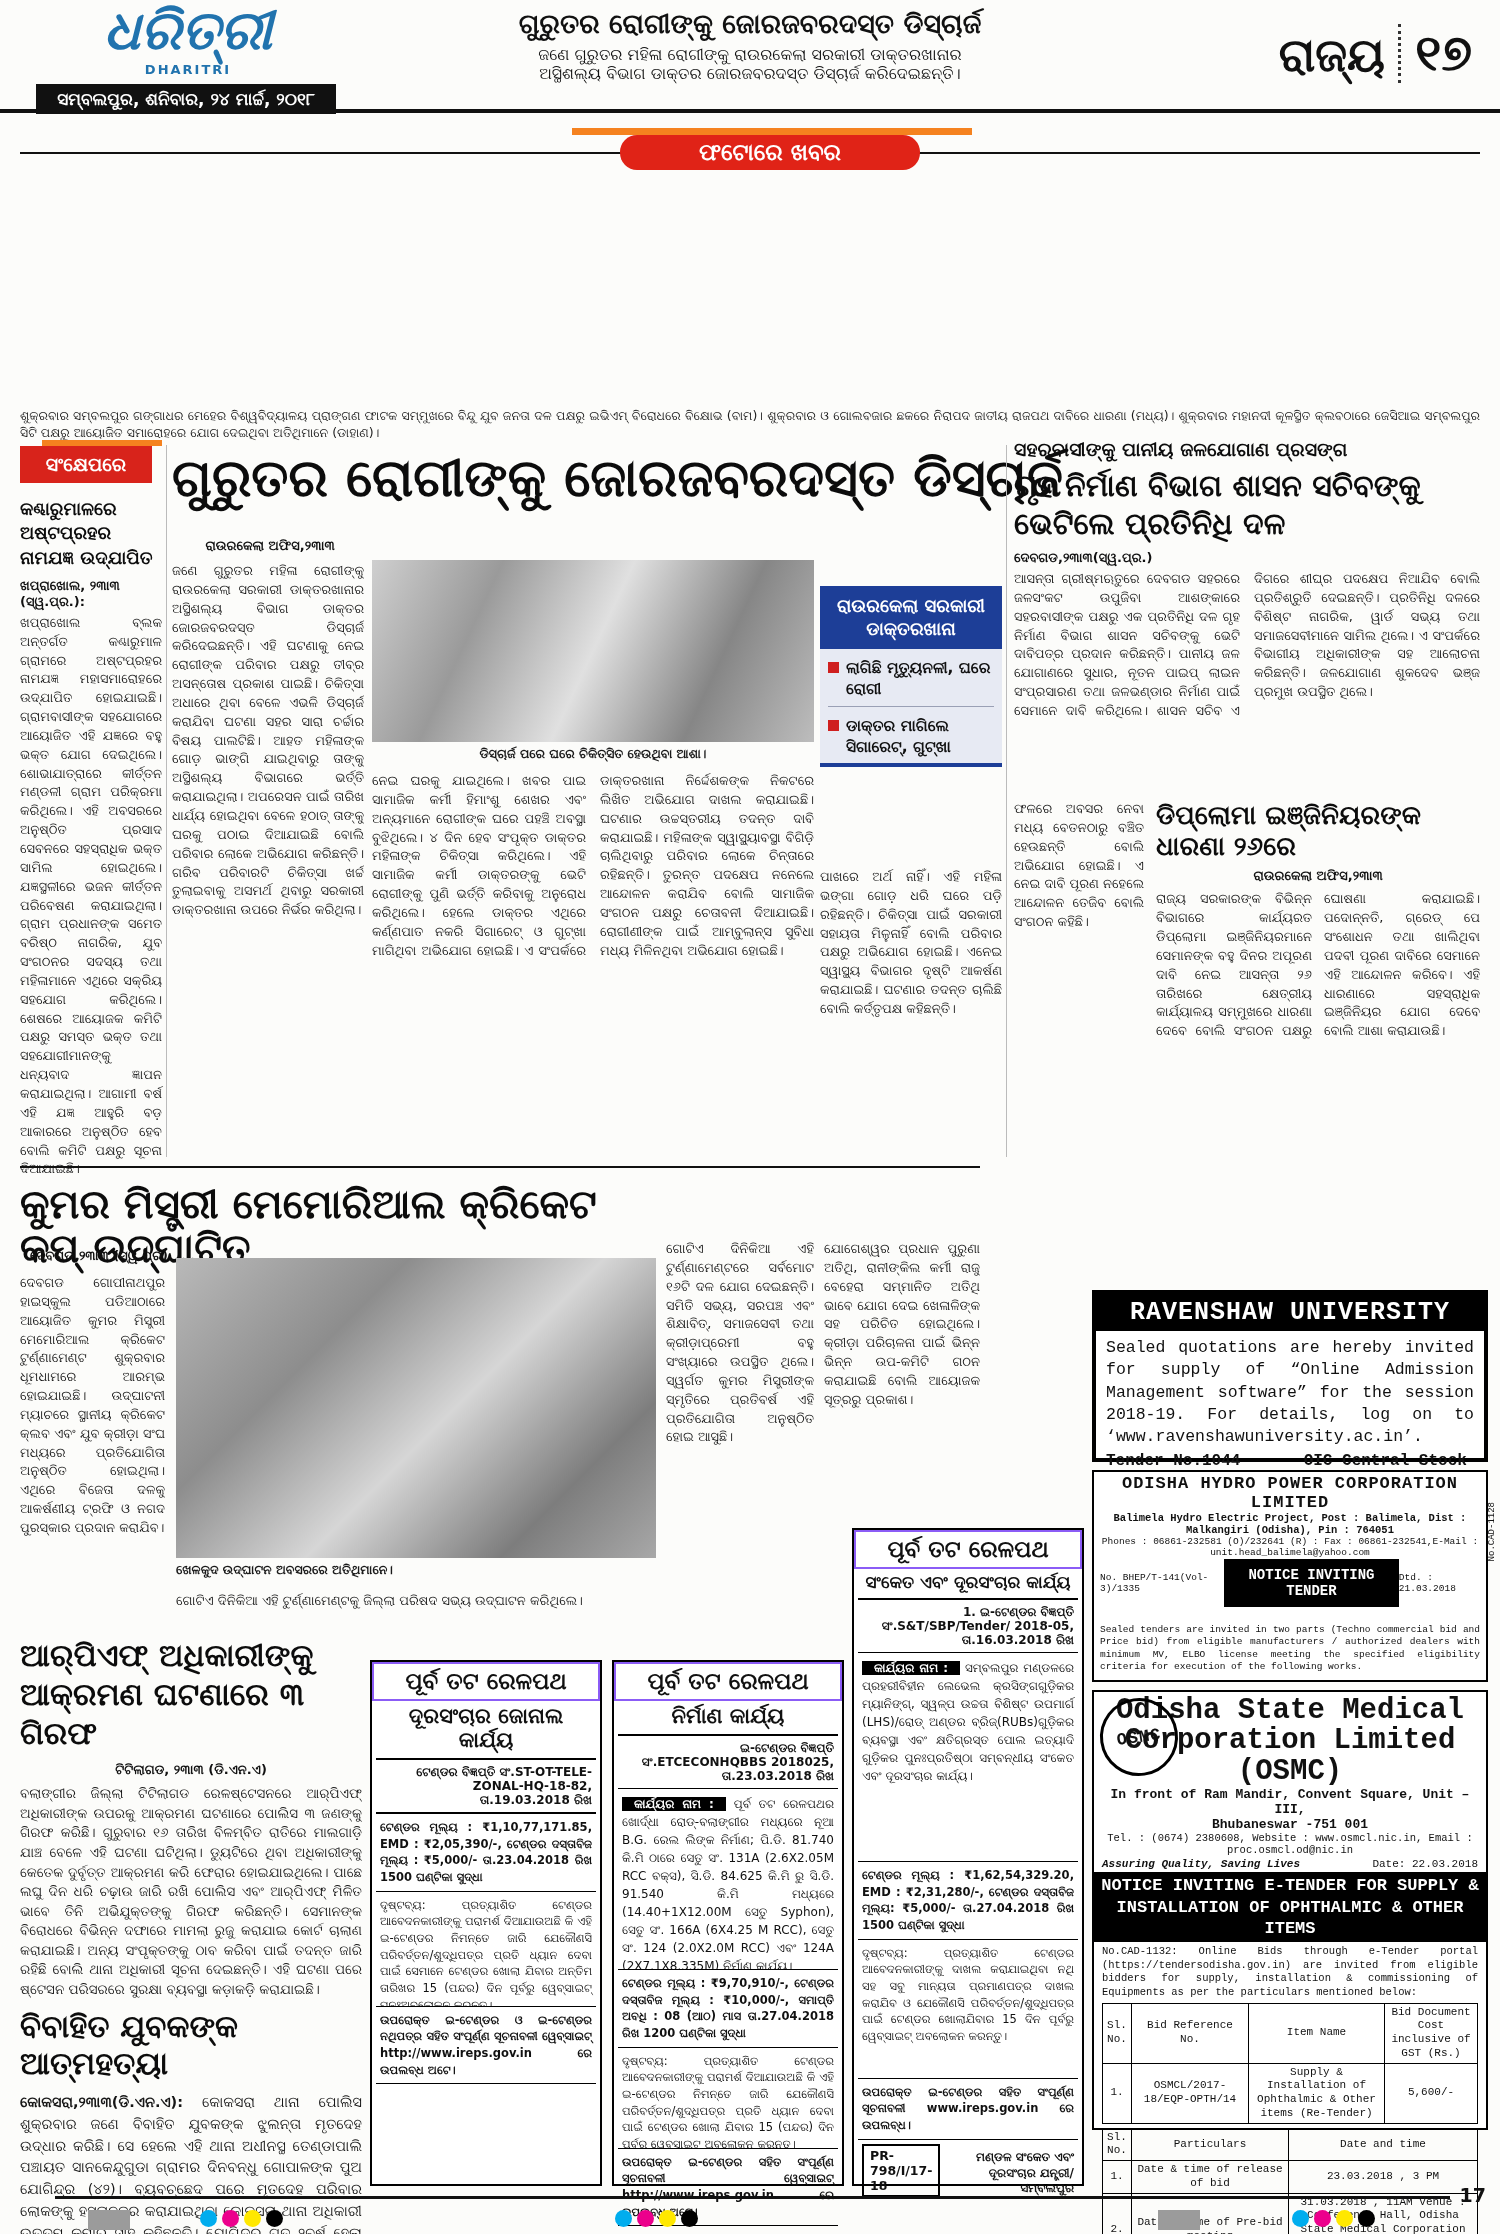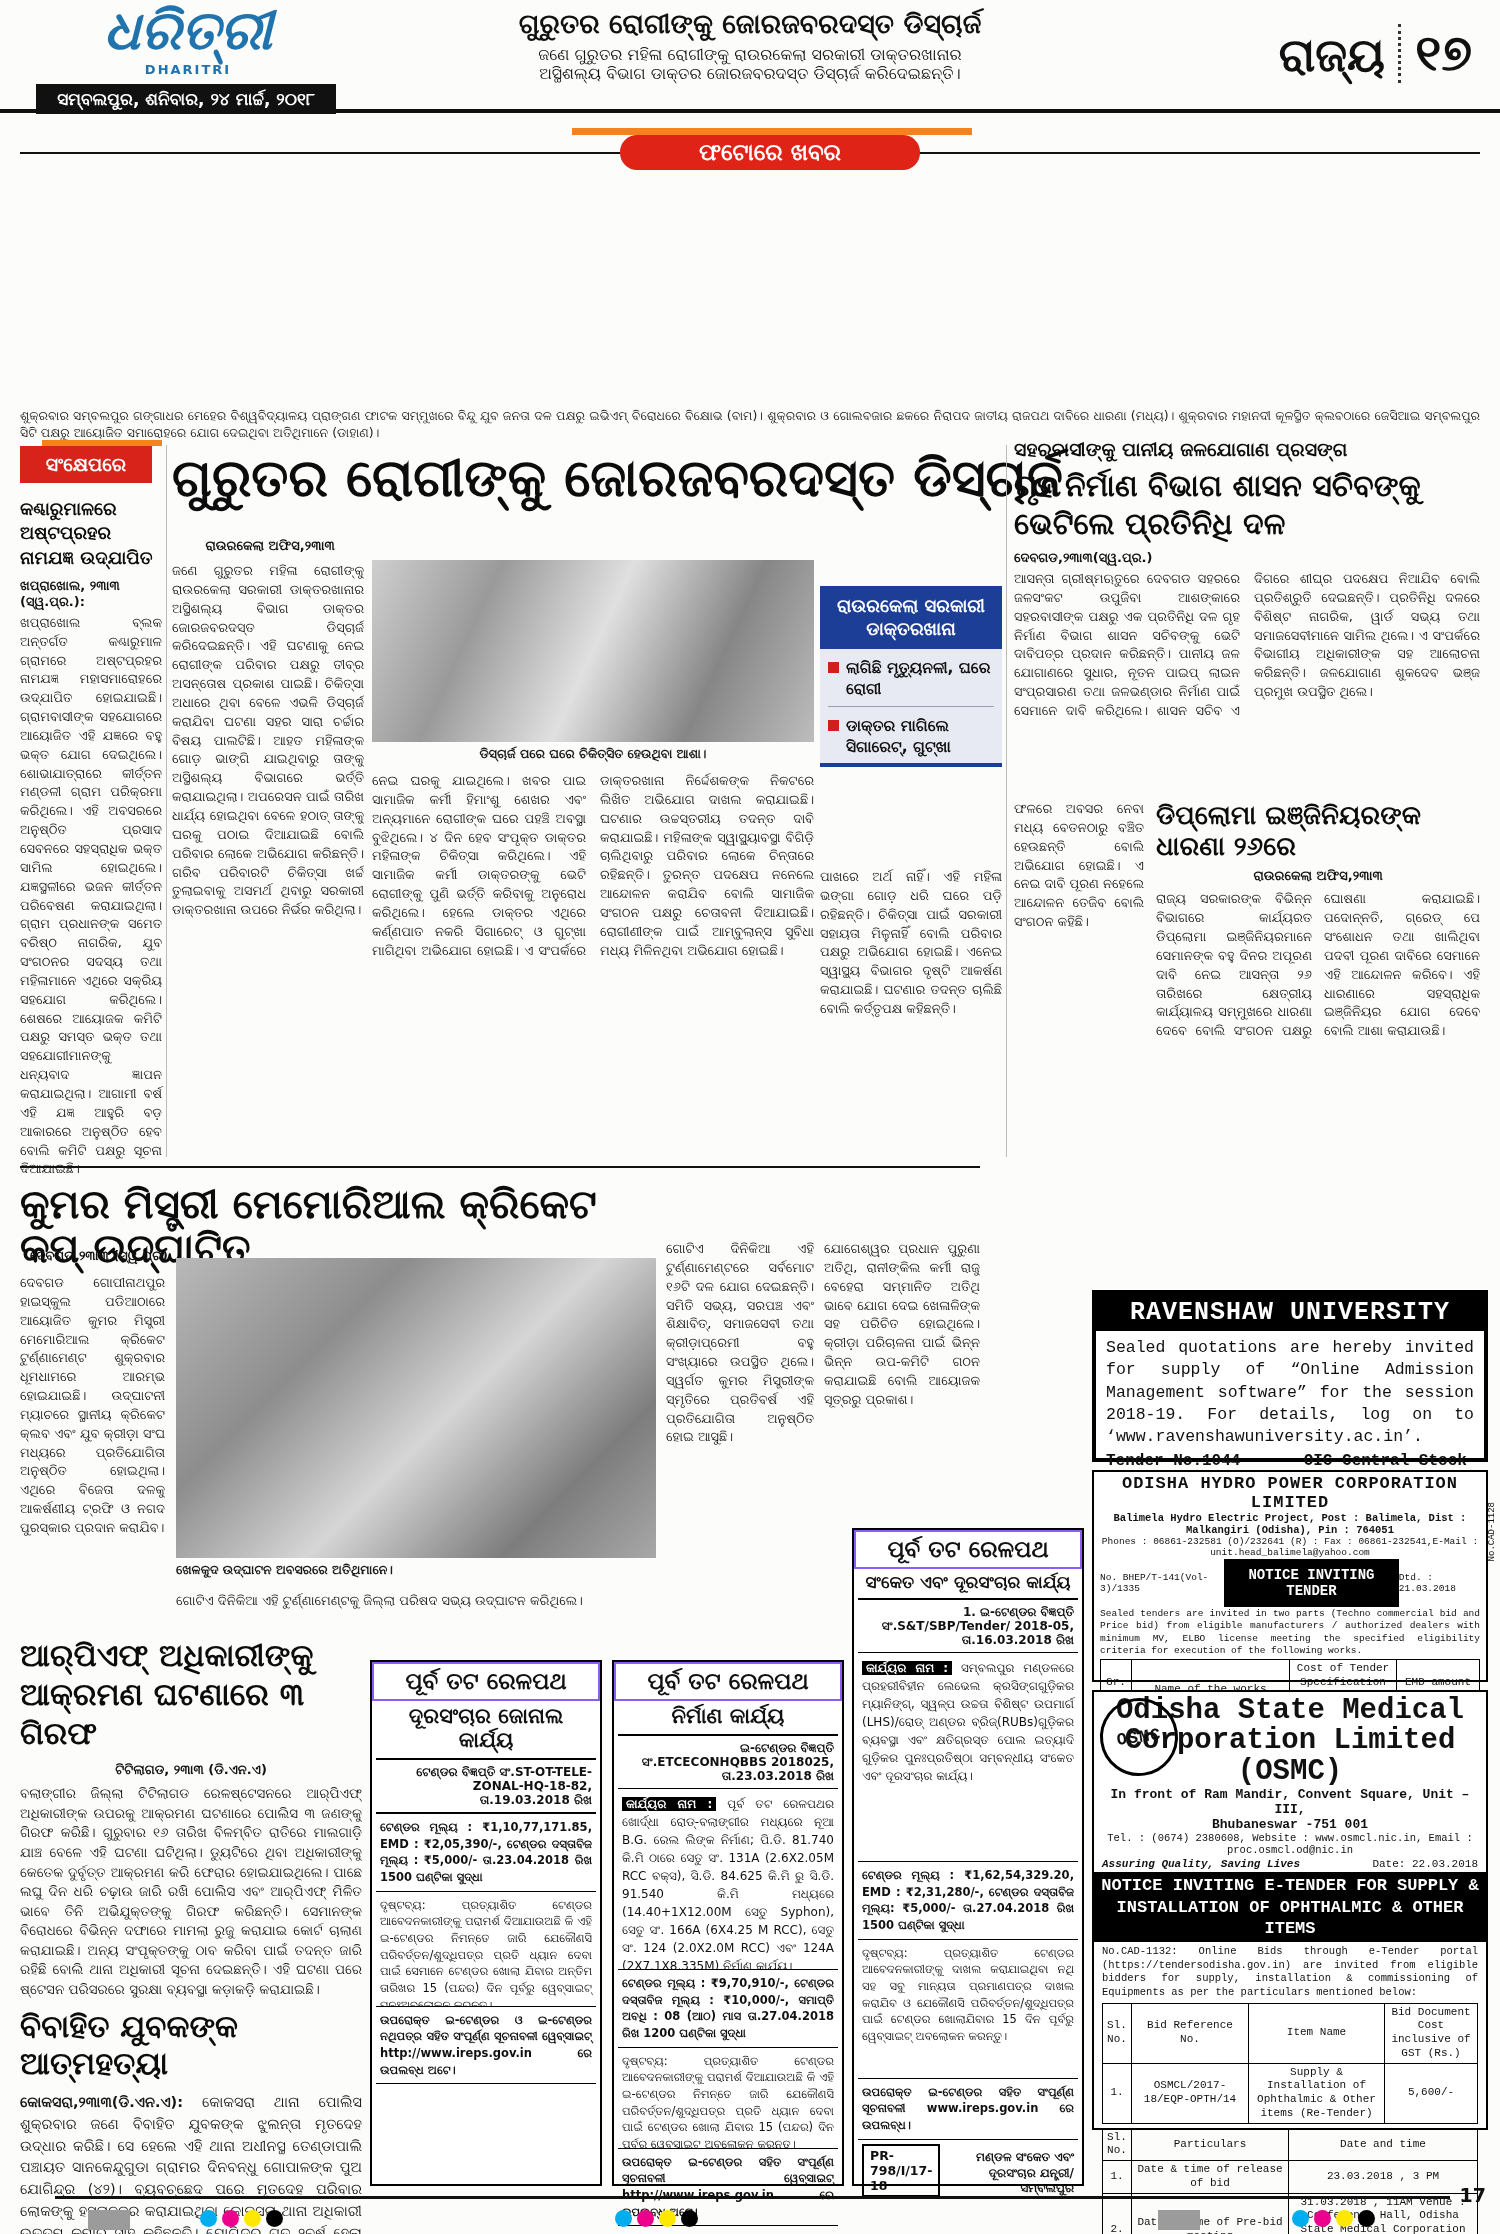--- a/index.html
+++ b/index.html
@@ -18,21 +18,21 @@
   .infobox{background:#e7eaf3;border-bottom:4px solid #1d3e97;}
   .infobox .hdr{background:#1d3e97;color:#fff;font-weight:bold;text-align:center;font-size:18px;line-height:1.3;padding:8px 6px;}
   .infobox .item{display:flex;gap:7px;padding:9px 8px 6px 8px;font-size:15.5px;font-weight:bold;line-height:1.35;}
   .infobox .sq{width:11px;height:11px;background:#cf1f1f;margin-top:4px;flex:0 0 auto;}
   .infobox .sep{height:1px;background:#9aa0b5;margin:0 8px;}
   .tender-col{border:2px solid #000;background:#fff;}
   .tc-h1{font-size:23px;font-weight:bold;text-align:center;border:2px solid #8b5cf6;margin:0;padding:4px 2px;}
   .tc-h2{font-size:21px;font-weight:bold;text-align:center;padding:3px 2px 6px;border-bottom:2px solid #000;margin:0 4px;}
   .tc-ref{font-size:12px;font-weight:bold;text-align:right;padding:5px 4px;border-bottom:1px solid #000;margin:0 4px;}
   .tc-body{font-size:12px;line-height:1.5;padding:6px 8px;text-align:justify;}
-  .chip{background:#000;color:#fff;font-weight:bold;padding:0 4px;}
+  .chip{background:#000;color:#fff;font-weight:bold;padding:0 12px;}
   .tc-note{border-top:1px solid #000;margin:0 4px;padding:5px 4px;font-size:11.5px;line-height:1.45;text-align:justify;}
   .tc-foot{display:flex;justify-content:space-between;align-items:flex-end;margin:0 4px;border-top:1px solid #000;padding:4px;}
   .pr{border:2px solid #000;font-weight:bold;font-size:12.5px;padding:2px 6px;}
   .signoff{font-size:12px;font-weight:bold;text-align:right;line-height:1.3;}
   .ad{border:3px solid #000;background:#fff;font-family:Liberation Mono, monospace;}
   .ad-black-bar{background:#000;color:#fff;font-weight:bold;text-align:center;}
   table.nt{border-collapse:collapse;width:100%;}
   table.nt th,table.nt td{border:1px solid #000;font-size:11px;line-height:1.25;padding:2px 3px;vertical-align:middle;}
   table.nt th{font-weight:normal;text-align:center;}
   .osmc-circle{width:78px;height:78px;border:3px solid #000;border-radius:50%;display:flex;align-items:center;justify-content:center;
@@ -217,21 +217,21 @@
 
   <div class="abs ad" style="left:1092px;top:1470px;width:396px;height:212px;border-width:2px;">
     <div style="font-size:17px;font-weight:bold;text-align:center;letter-spacing:1px;margin-top:2px;">ODISHA HYDRO POWER CORPORATION LIMITED</div>
     <div style="font-size:10.5px;font-weight:bold;text-align:center;">Balimela Hydro Electric Project, Post : Balimela, Dist : Malkangiri (Odisha), Pin : 764051</div>
     <div style="font-size:9.5px;text-align:center;">Phones : 06861-232581 (O)/232641 (R) : Fax : 06861-232541,E-Mail : unit.head_balimela@yahoo.com</div>
     <div style="display:flex;justify-content:space-between;align-items:center;padding:1px 6px;">
       <span style="font-size:9.5px;">No. BHEP/T-141(Vol-3)/1335</span>
       <span class="ad-black-bar" style="font-size:14px;padding:8px 10px;">NOTICE INVITING TENDER</span>
       <span style="font-size:9.5px;">Dtd. : 21.03.2018</span>
     </div>
-    <div class="jt" style="font-size:9.5px;line-height:1.3;padding:0 6px;">Sealed tenders are invited in two parts (Techno commercial bid and Price bid) from eligible manufacturers / authorized dealers with minimum MV, ELBO license meeting the specified eligibility criteria for execution of the following works.</div>
+    <div class="jt" style="font-size:9.5px;line-height:1.3;padding:16px 6px;">Sealed tenders are invited in two parts (Techno commercial bid and Price bid) from eligible manufacturers / authorized dealers with minimum MV, ELBO license meeting the specified eligibility criteria for execution of the following works.</div>
     <table class="nt" style="width:calc(100% - 12px);margin:2px 6px;">
       <tbody>
           <tr>
         <th style="width:24px;">Gr. No.</th>
         <th>Name of the works</th>
         <th style="width:100px;">Cost of Tender Specification in Rs. (Non-refundable)</th>
         <th style="width:76px;">EMD amount in Rs.</th>
       </tr>
       <tr>
         <td style="text-align:center;">A</td>

